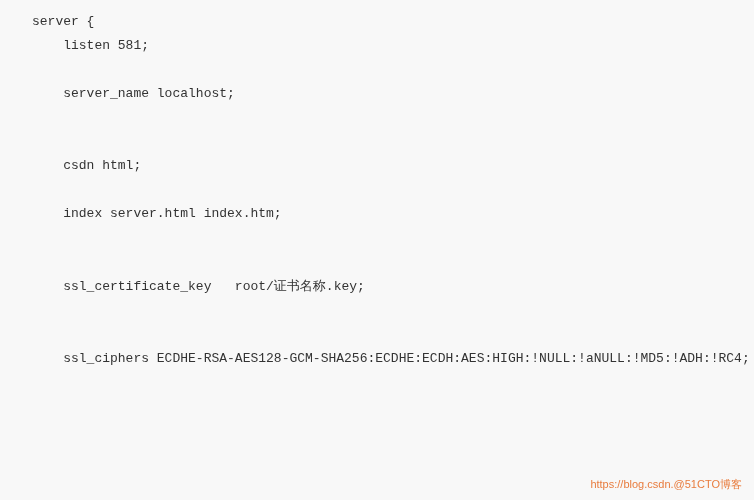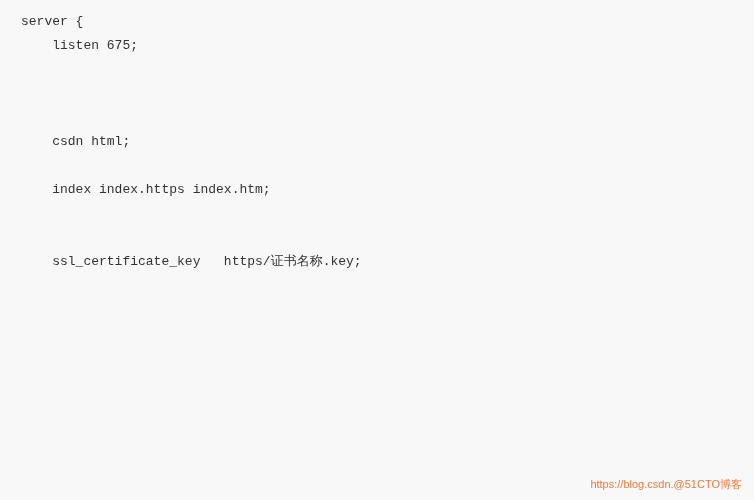--- a/index.html
+++ b/index.html
@@ -15,21 +15,21 @@
       color: #333;
       width: 754px;
       height: 500px;
       overflow: hidden;
     }
 
     .code-container {
       background-color: #f8f8f8;
       width: 754px;
       height: 500px;
-      padding: 10px 1px;
+      padding: 10px 12px;
       position: relative;
       overflow: hidden;
     }
 
     .code-block {
       padding: 0 20px;
       line-height: 1.8;
       color: #333;
     }
 
@@ -54,31 +54,33 @@
     .watermark span {
       color: #e87c3e;
     }
   </style>
 </head>
 <body>
 
 <div class="code-container">
   <div class="code-block" id="code-lines">
   <span class="code-line">server {</span>
-      <span class="code-line">    listen 675;</span>
+      <span class="code-line">    listen 581;</span>
       <span class="code-line">&nbsp;</span>
+      <span class="code-line">    server_name localhost;</span>
       <span class="code-line">&nbsp;</span>
       <span class="code-line">&nbsp;</span>
       <span class="code-line">    csdn html;</span>
       <span class="code-line">&nbsp;</span>
-      <span class="code-line">    index index.https index.htm;</span>
+      <span class="code-line">    index server.html index.htm;</span>
       <span class="code-line">&nbsp;</span>
       <span class="code-line">&nbsp;</span>
-      <span class="code-line">    ssl_certificate_key   https/证书名称.key;</span>
+      <span class="code-line">    ssl_certificate_key   root/证书名称.key;</span>
       <span class="code-line">&nbsp;</span>
       <span class="code-line">&nbsp;</span>
+      <span class="code-line">    ssl_ciphers ECDHE-RSA-AES128-GCM-SHA256:ECDHE:ECDH:AES:HIGH:!NULL:!aNULL:!MD5:!ADH:!RC4;</span>
       <span class="code-line">&nbsp;</span>
       <span class="code-line">&nbsp;</span>
     </div>
   <div class="watermark">
     <span id="wm-prefix">https://blog.csdn.</span><span id="wm-brand" style="color:#e87c3e;">@51CTO博客</span>
   </div>
 </div>
 
 </body></html>

